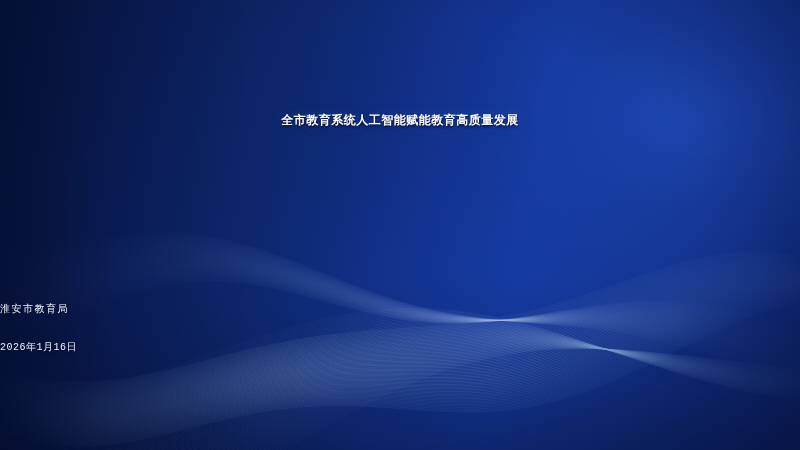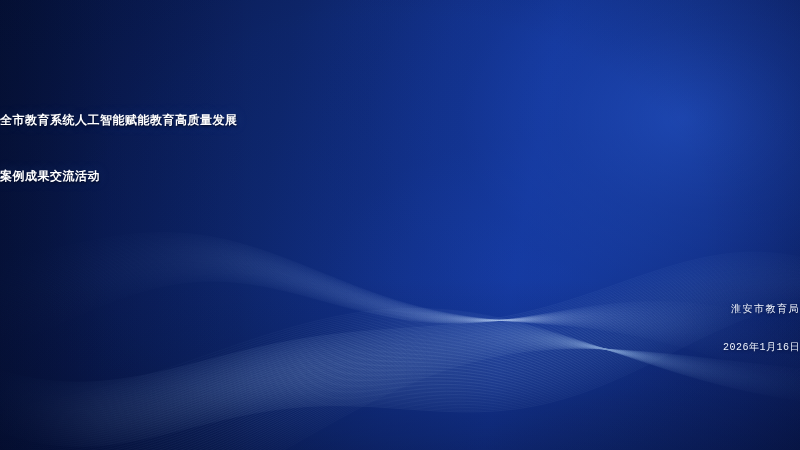--- a/index.html
+++ b/index.html
@@ -90,21 +90,21 @@
   #text-block {
     position: absolute;
     inset: 0;
     z-index: 5;
   }
   #title-group {
     position: absolute;
     top: 92px;
     left: 0;
     width: 800px;
-    text-align: left;
+    text-align: center;
   }
   .title-line {
     display: block;
     color: #ffffff;
     font-family: "Liberation Serif", "DejaVu Serif", serif;
     font-weight: 700;
     font-size: 40px;
     line-height: 56px;
     letter-spacing: 0.5px;
     text-shadow:
@@ -114,21 +114,21 @@
     white-space: nowrap;
   }
   #title-line-1 { font-size: 40px; }
   #title-line-2 { font-size: 40px; }
 
   #subtitle-group {
     position: absolute;
     top: 292px;
     left: 0;
     width: 800px;
-    text-align: right;
+    text-align: left;
   }
   #org-name {
     display: block;
     color: #f2f6ff;
     font-family: "Liberation Sans", "DejaVu Sans", sans-serif;
     font-weight: 400;
     font-size: 25px;
     line-height: 34px;
     letter-spacing: 1.5px;
     text-shadow: 0 1px 3px rgba(2,8,34,0.55);
@@ -362,21 +362,20 @@
   </div>
 
   <div class="bg-layer" id="bg-dark-left"></div>
   <div class="bg-layer" id="bg-dark-bottom"></div>
   <div class="bg-layer" id="bg-vignette"></div>
 
   <div id="text-block">
 
     <div id="title-group">
       <span class="title-line" id="title-line-1" style="font-size: 12px;">全市教育系统人工智能赋能教育高质量发展</span>
-      <span class="title-line" id="title-line-2" style="font-size: 12px;">案例成果交流活动</span>
     </div>
 
     <div id="subtitle-group">
       <span id="org-name" style="font-size: 10px;">淮安市教育局</span>
       <span id="event-date" style="font-size: 10px; font-family: Liberation Mono, monospace;">2026年1月16日</span>
     </div>
 
   </div>
 </div>
 

